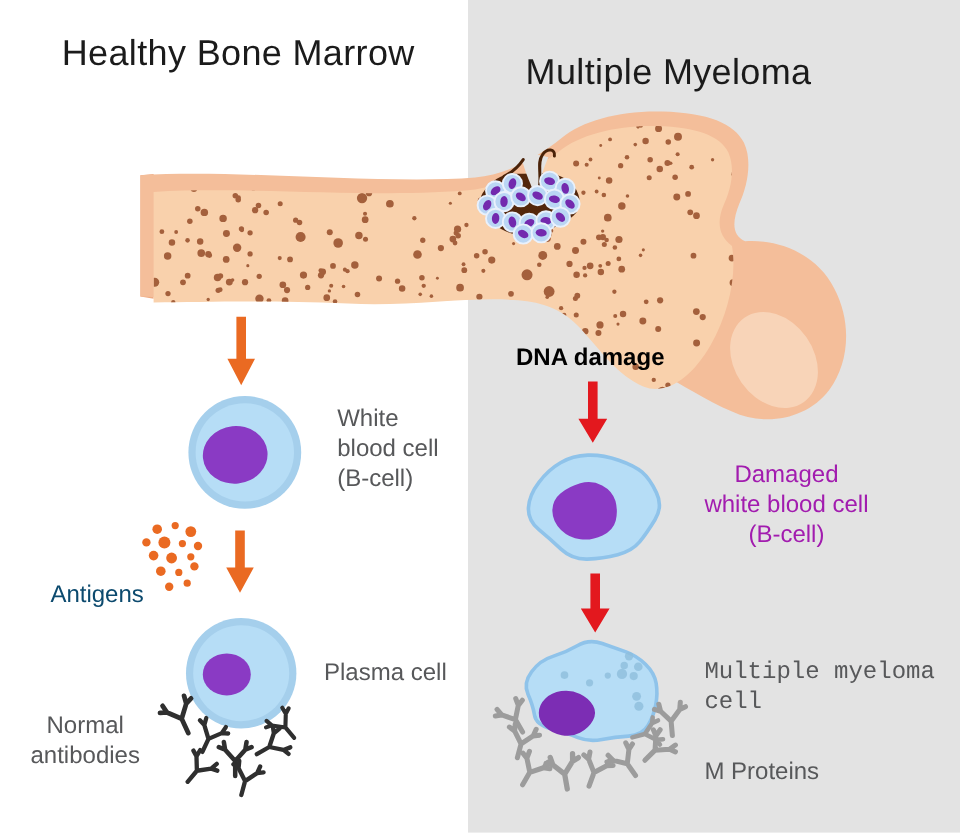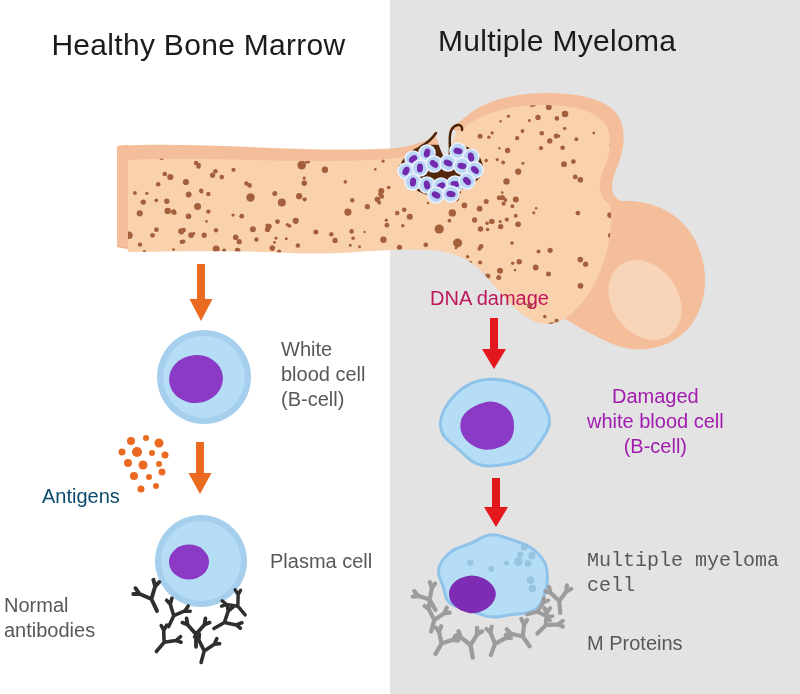--- a/index.html
+++ b/index.html
@@ -4,26 +4,26 @@
 <style>
   html,body{margin:0;padding:0;background:#fff;}
   .canvas{position:relative;width:800px;height:694px;overflow:hidden;
           font-family:"Liberation Sans",sans-serif;}
   .panel{position:absolute;top:0;height:100%;}
   .panel-left{left:0;width:390px;}
   .panel-right{left:390px;width:410px;}
   #art{position:absolute;left:0;top:0;}
   .title{position:absolute;font-size:30px;letter-spacing:.3px;}
   .title-left{left:0;top:28px;width:397px;text-align:center;}
-  .title-right{left:438px;top:24px;text-align:right;}
+  .title-right{left:438px;top:44px;text-align:right;}
   .label{position:absolute;font-size:20px;line-height:25px;white-space:pre-line;}
   .lbl-wbc{left:281px;top:337px;}
   .lbl-antigens{left:42px;top:484px;}
   .lbl-plasma{left:270px;top:549px;}
-  .lbl-normal-ab{left:4px;top:593px;width:102px;text-align:left;}
+  .lbl-normal-ab{left:20px;top:593px;width:102px;text-align:center;}
   .lbl-dna{left:430px;top:286px;}
   .lbl-damaged{left:587px;top:384px;}
   .lbl-myeloma{left:587px;top:548px;font-family:Liberation Mono, monospace;}
   .lbl-mproteins{left:587px;top:631px;}
 </style>
 </head>
 <body>
 
 <div class="canvas">
 
@@ -597,19 +597,19 @@
   <div class="title title-right" style="color: rgb(27, 27, 27);">Multiple Myeloma</div>
 
   <div class="label lbl-wbc" style="color: rgb(87, 88, 90);">White
 blood cell
 (B-cell)</div>
   <div class="label lbl-antigens" style="color: #0c4a6e;">Antigens</div>
   <div class="label lbl-plasma" style="color: rgb(87, 88, 90);">Plasma cell</div>
   <div class="label lbl-normal-ab" style="color: rgb(87, 88, 90);">Normal
 antibodies</div>
 
-  <div class="label lbl-dna" style="color: #be185d;">DNA damage</div>
+  <div class="label lbl-dna" style="color: #000000; font-weight: bold;">DNA damage</div>
   <div class="label lbl-damaged" style="color: #a21caf; text-align: center;">Damaged
 white blood cell
 (B-cell)</div>
   <div class="label lbl-myeloma" style="color: rgb(87, 88, 90);">Multiple myeloma cell</div>
   <div class="label lbl-mproteins" style="color: rgb(87, 88, 90);">M Proteins</div>
 </div>
 
 </body></html>

